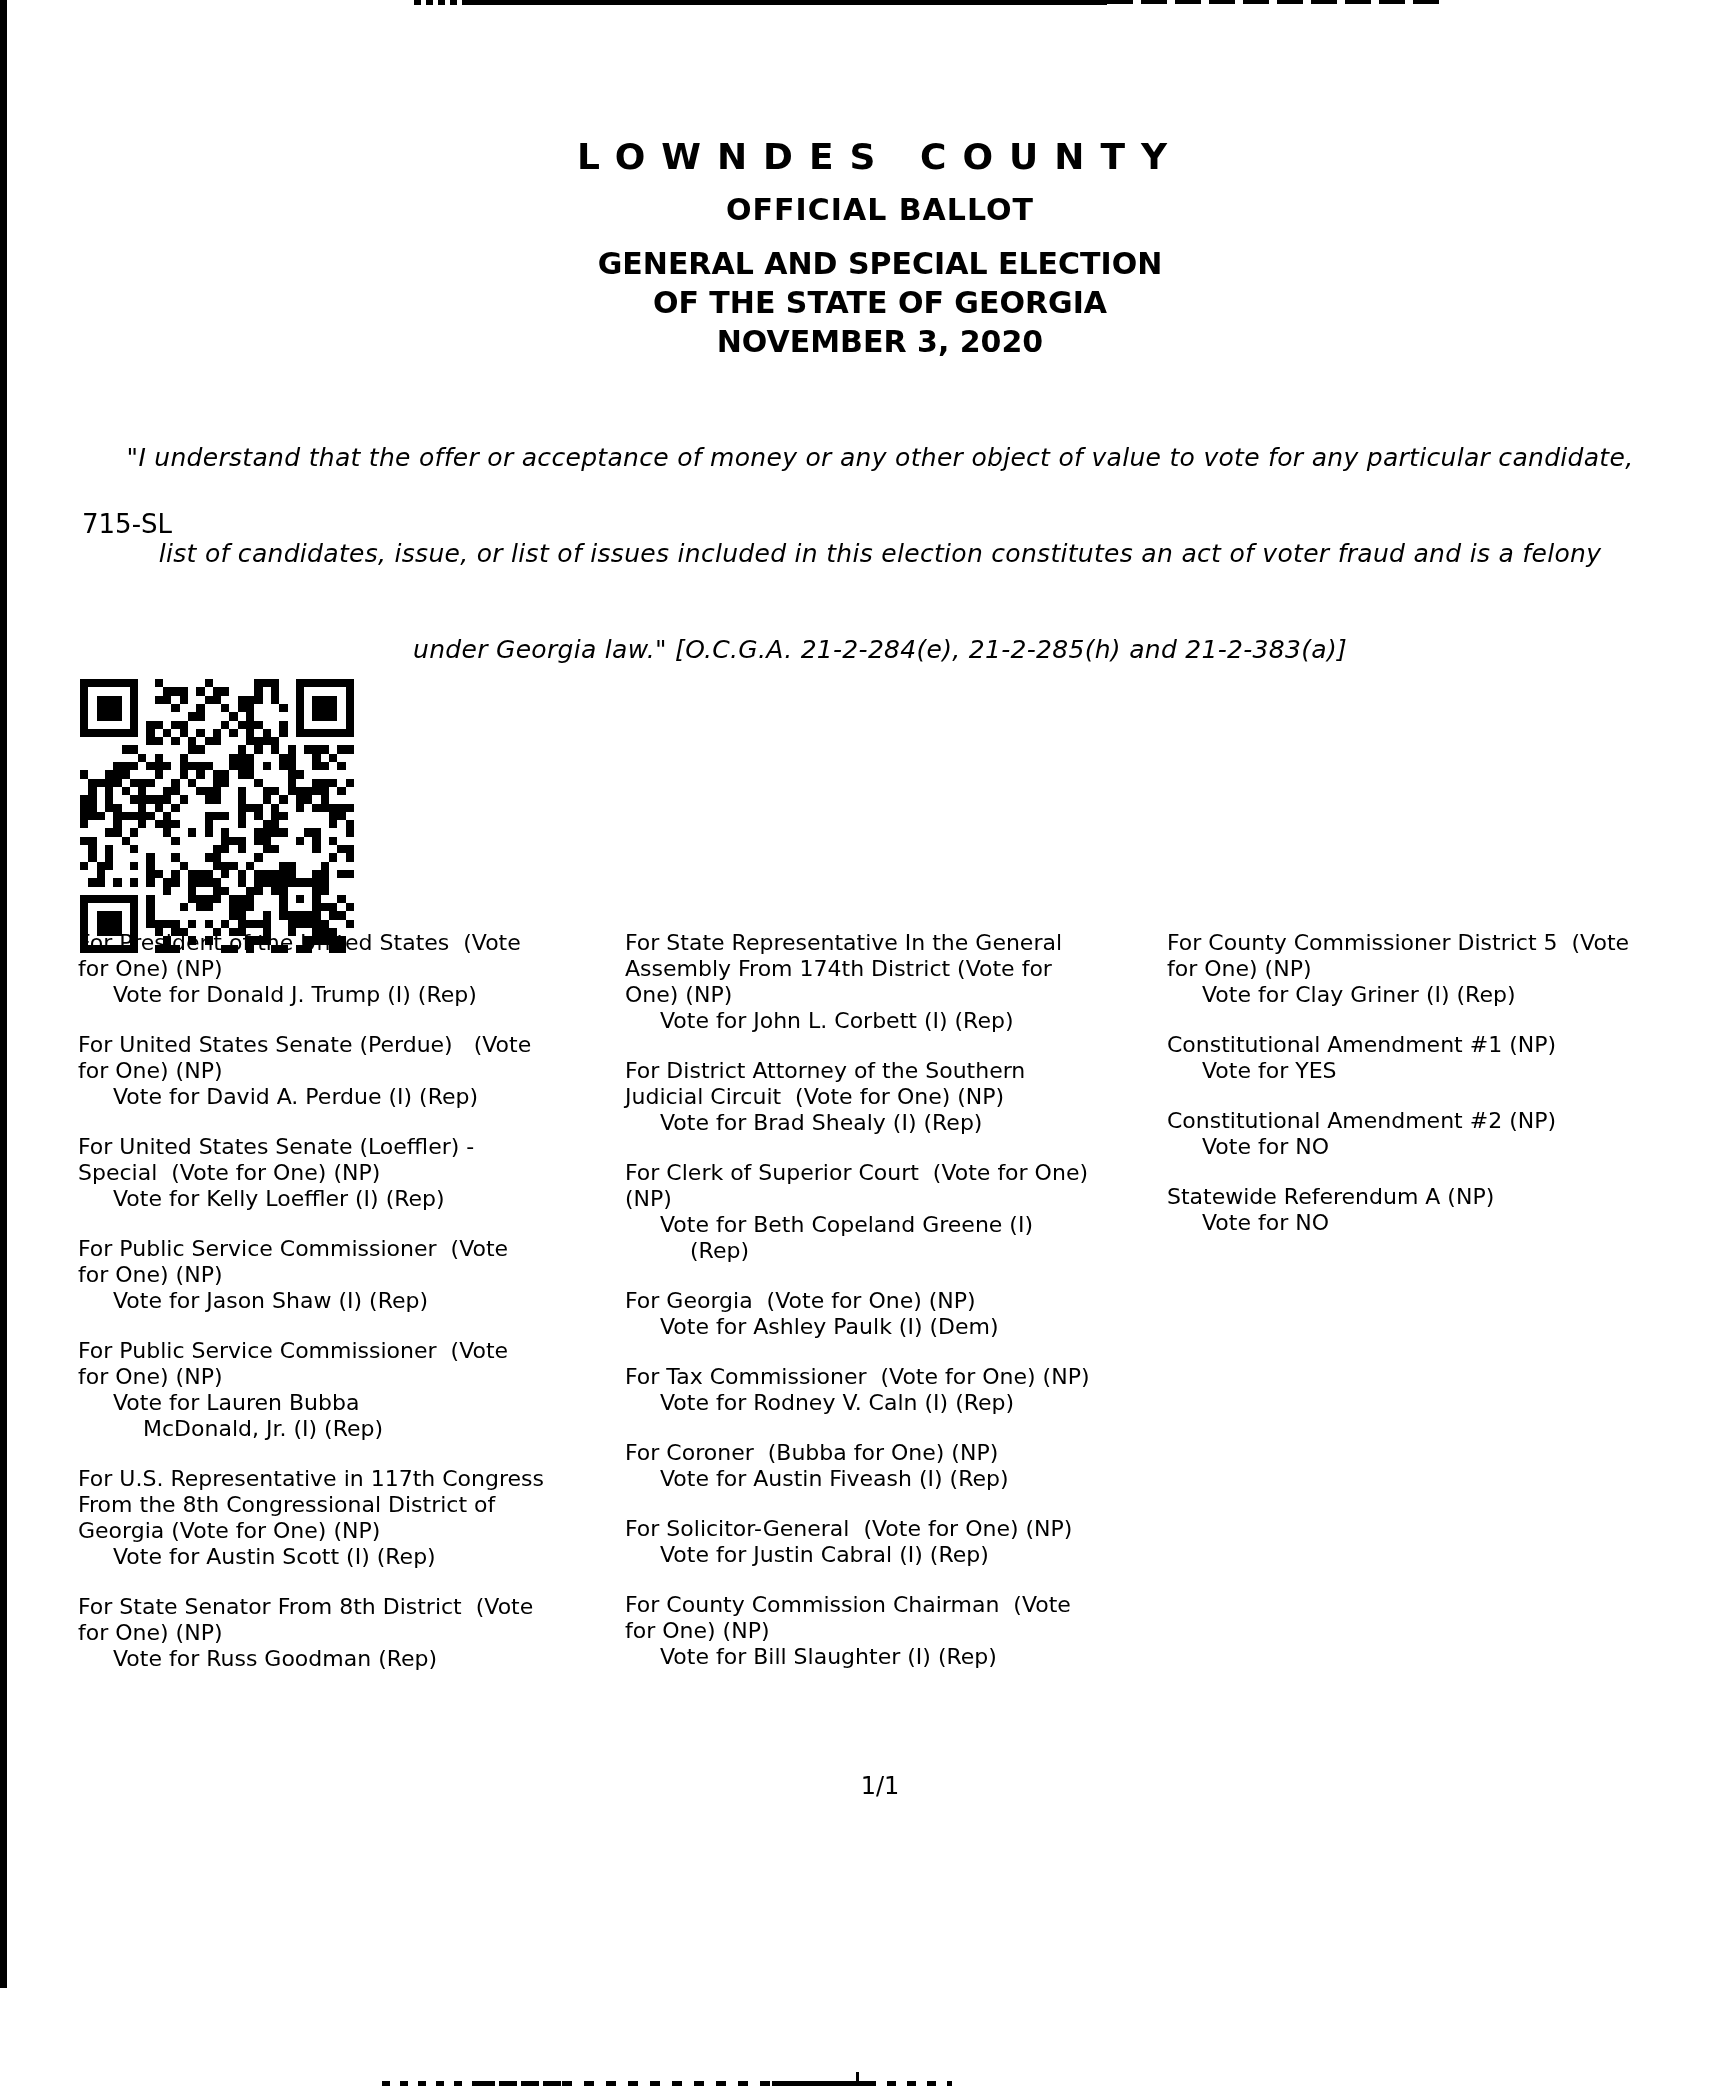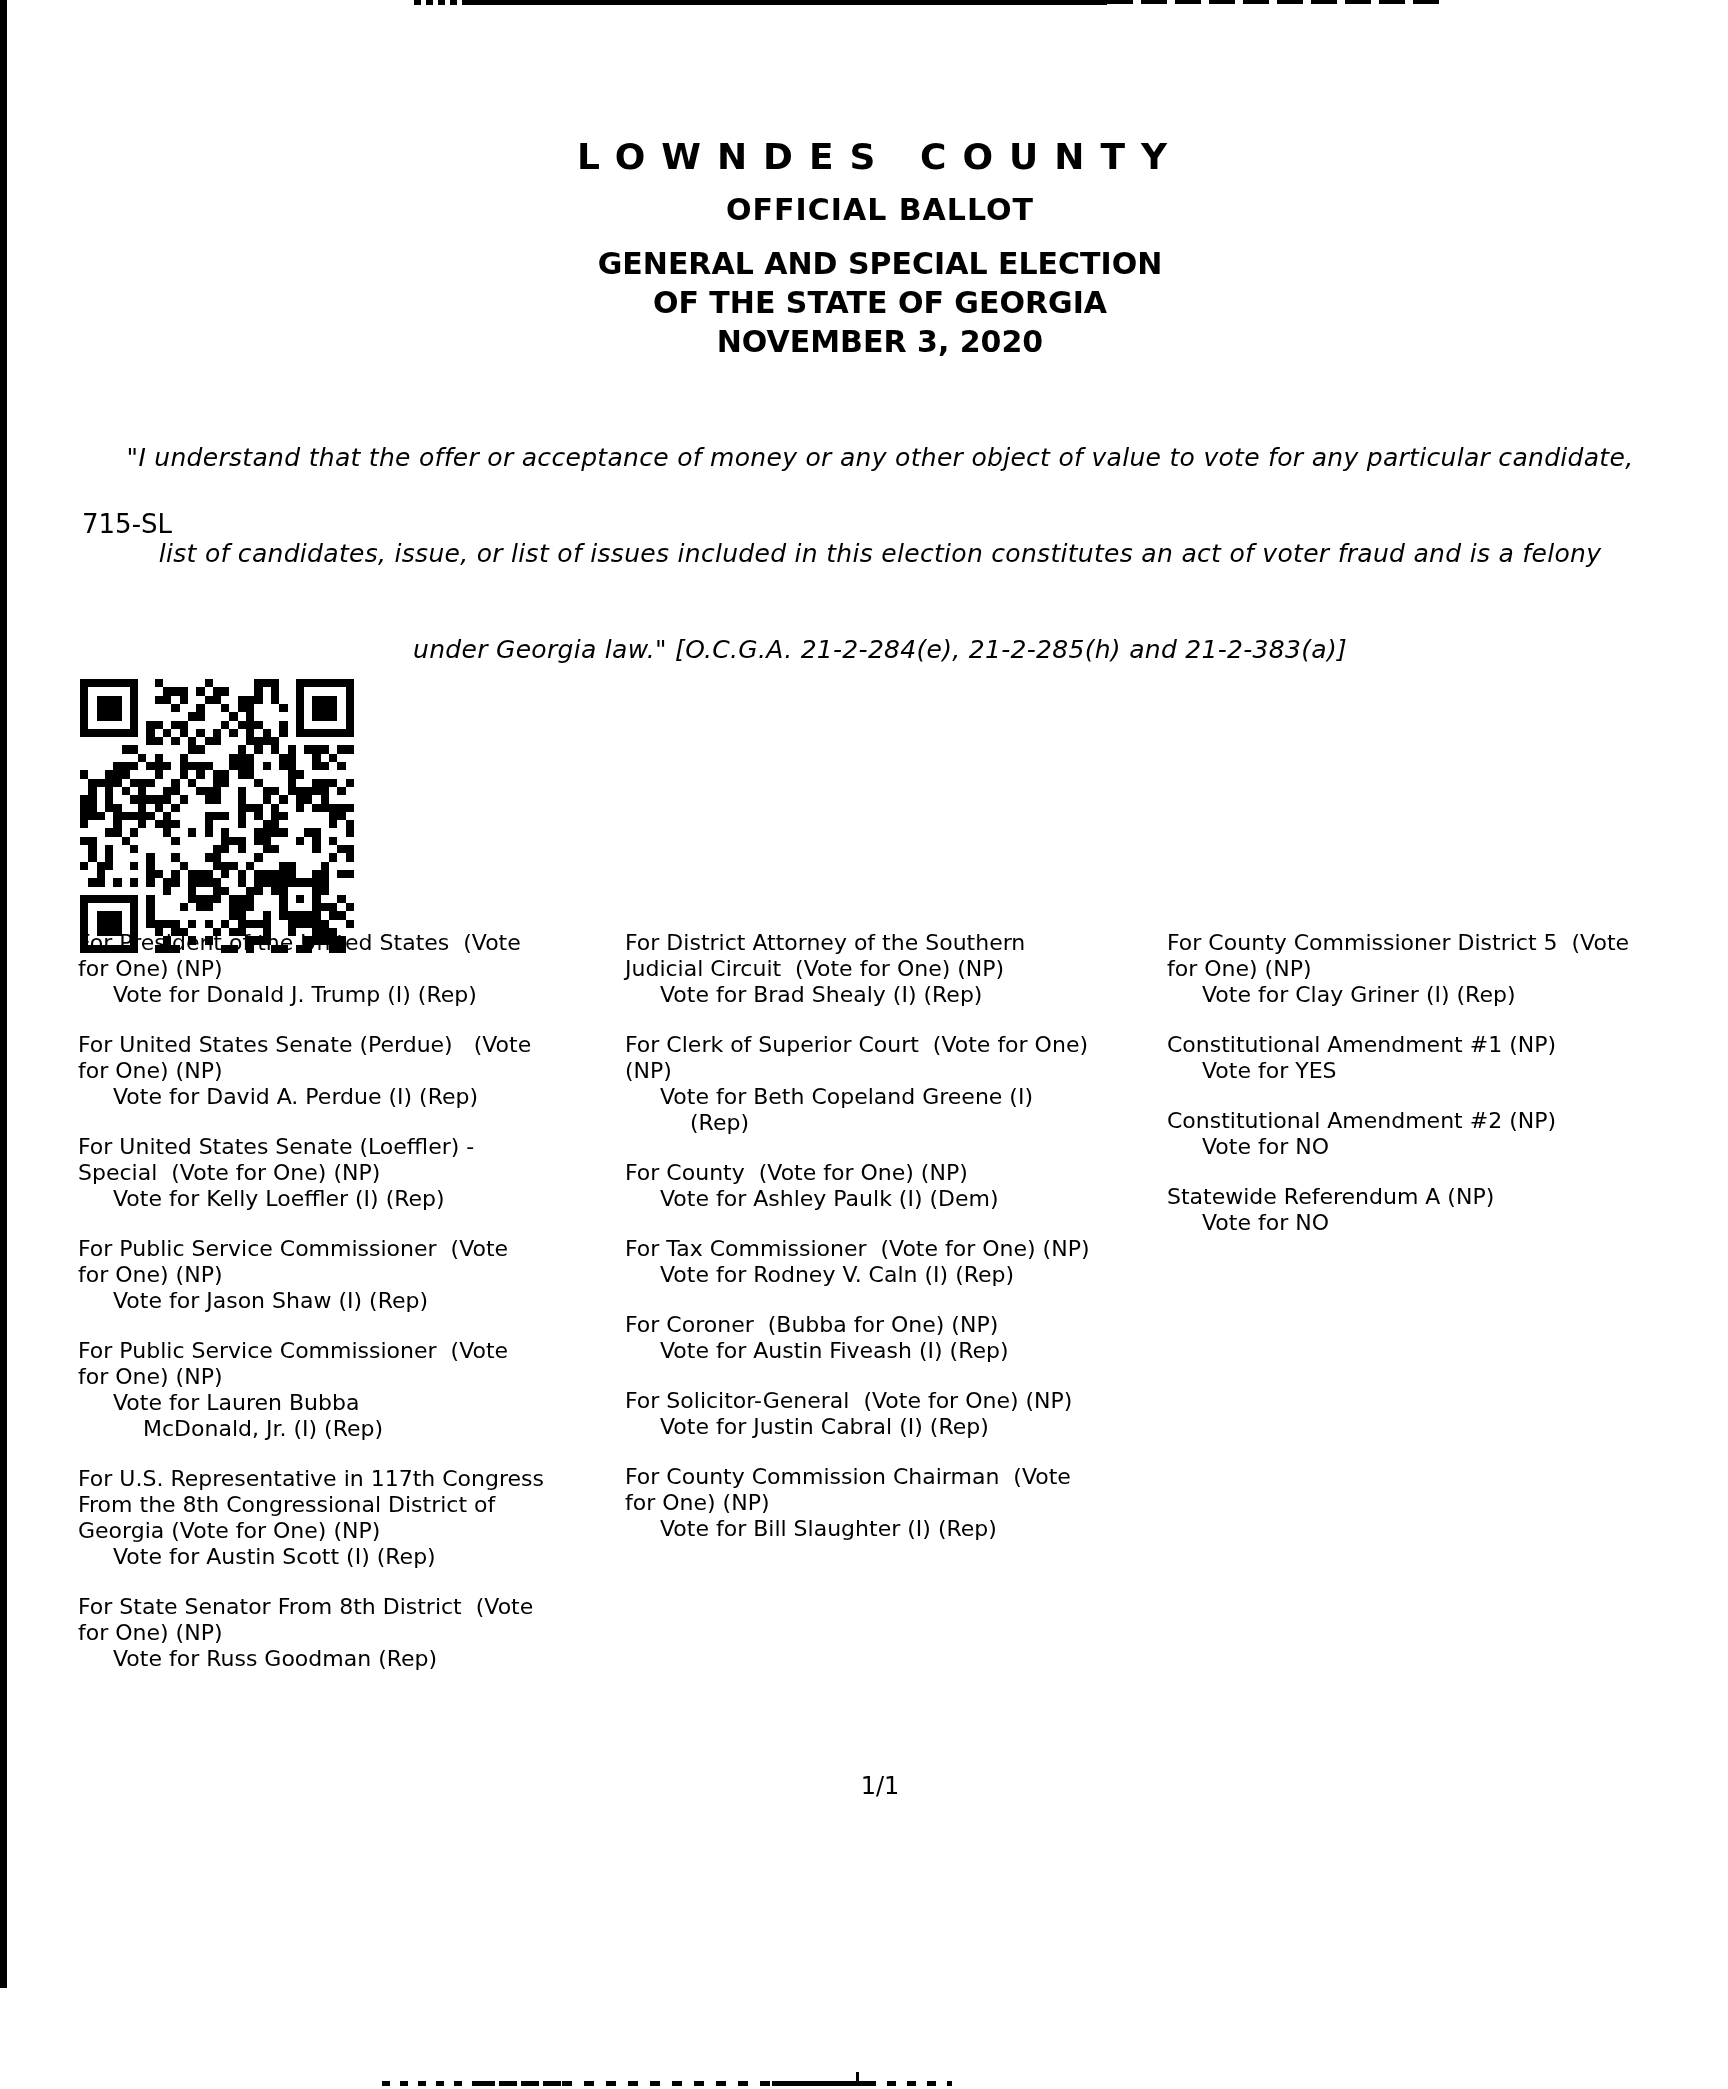--- a/index.html
+++ b/index.html
@@ -625,32 +625,38 @@
       <div class="line ind1">Vote for Austin Scott (I) (Rep)</div>
     </div>
     <div class="contest">
       <div class="line ind0">For State Senator From 8th District  (Vote</div>
       <div class="line ind0">for One) (NP)</div>
       <div class="line ind1">Vote for Russ Goodman (Rep)</div>
     </div>
   </div>
 <div class="abs col col-2">
     <div class="contest">
+      <div class="line ind0">For State Representative In the General</div>
+      <div class="line ind0">Assembly From 174th District (Vote for</div>
+      <div class="line ind0">One) (NP)</div>
+      <div class="line ind1">Vote for John L. Corbett (I) (Rep)</div>
+    </div>
+    <div class="contest">
       <div class="line ind0">For District Attorney of the Southern</div>
       <div class="line ind0">Judicial Circuit  (Vote for One) (NP)</div>
       <div class="line ind1">Vote for Brad Shealy (I) (Rep)</div>
     </div>
     <div class="contest">
       <div class="line ind0">For Clerk of Superior Court  (Vote for One)</div>
       <div class="line ind0">(NP)</div>
       <div class="line ind1">Vote for Beth Copeland Greene (I)</div>
       <div class="line ind2">(Rep)</div>
     </div>
     <div class="contest">
-      <div class="line ind0">For County  (Vote for One) (NP)</div>
+      <div class="line ind0">For Georgia  (Vote for One) (NP)</div>
       <div class="line ind1">Vote for Ashley Paulk (I) (Dem)</div>
     </div>
     <div class="contest">
       <div class="line ind0">For Tax Commissioner  (Vote for One) (NP)</div>
       <div class="line ind1">Vote for Rodney V. Caln (I) (Rep)</div>
     </div>
     <div class="contest">
       <div class="line ind0">For Coroner  (Bubba for One) (NP)</div>
       <div class="line ind1">Vote for Austin Fiveash (I) (Rep)</div>
     </div>

